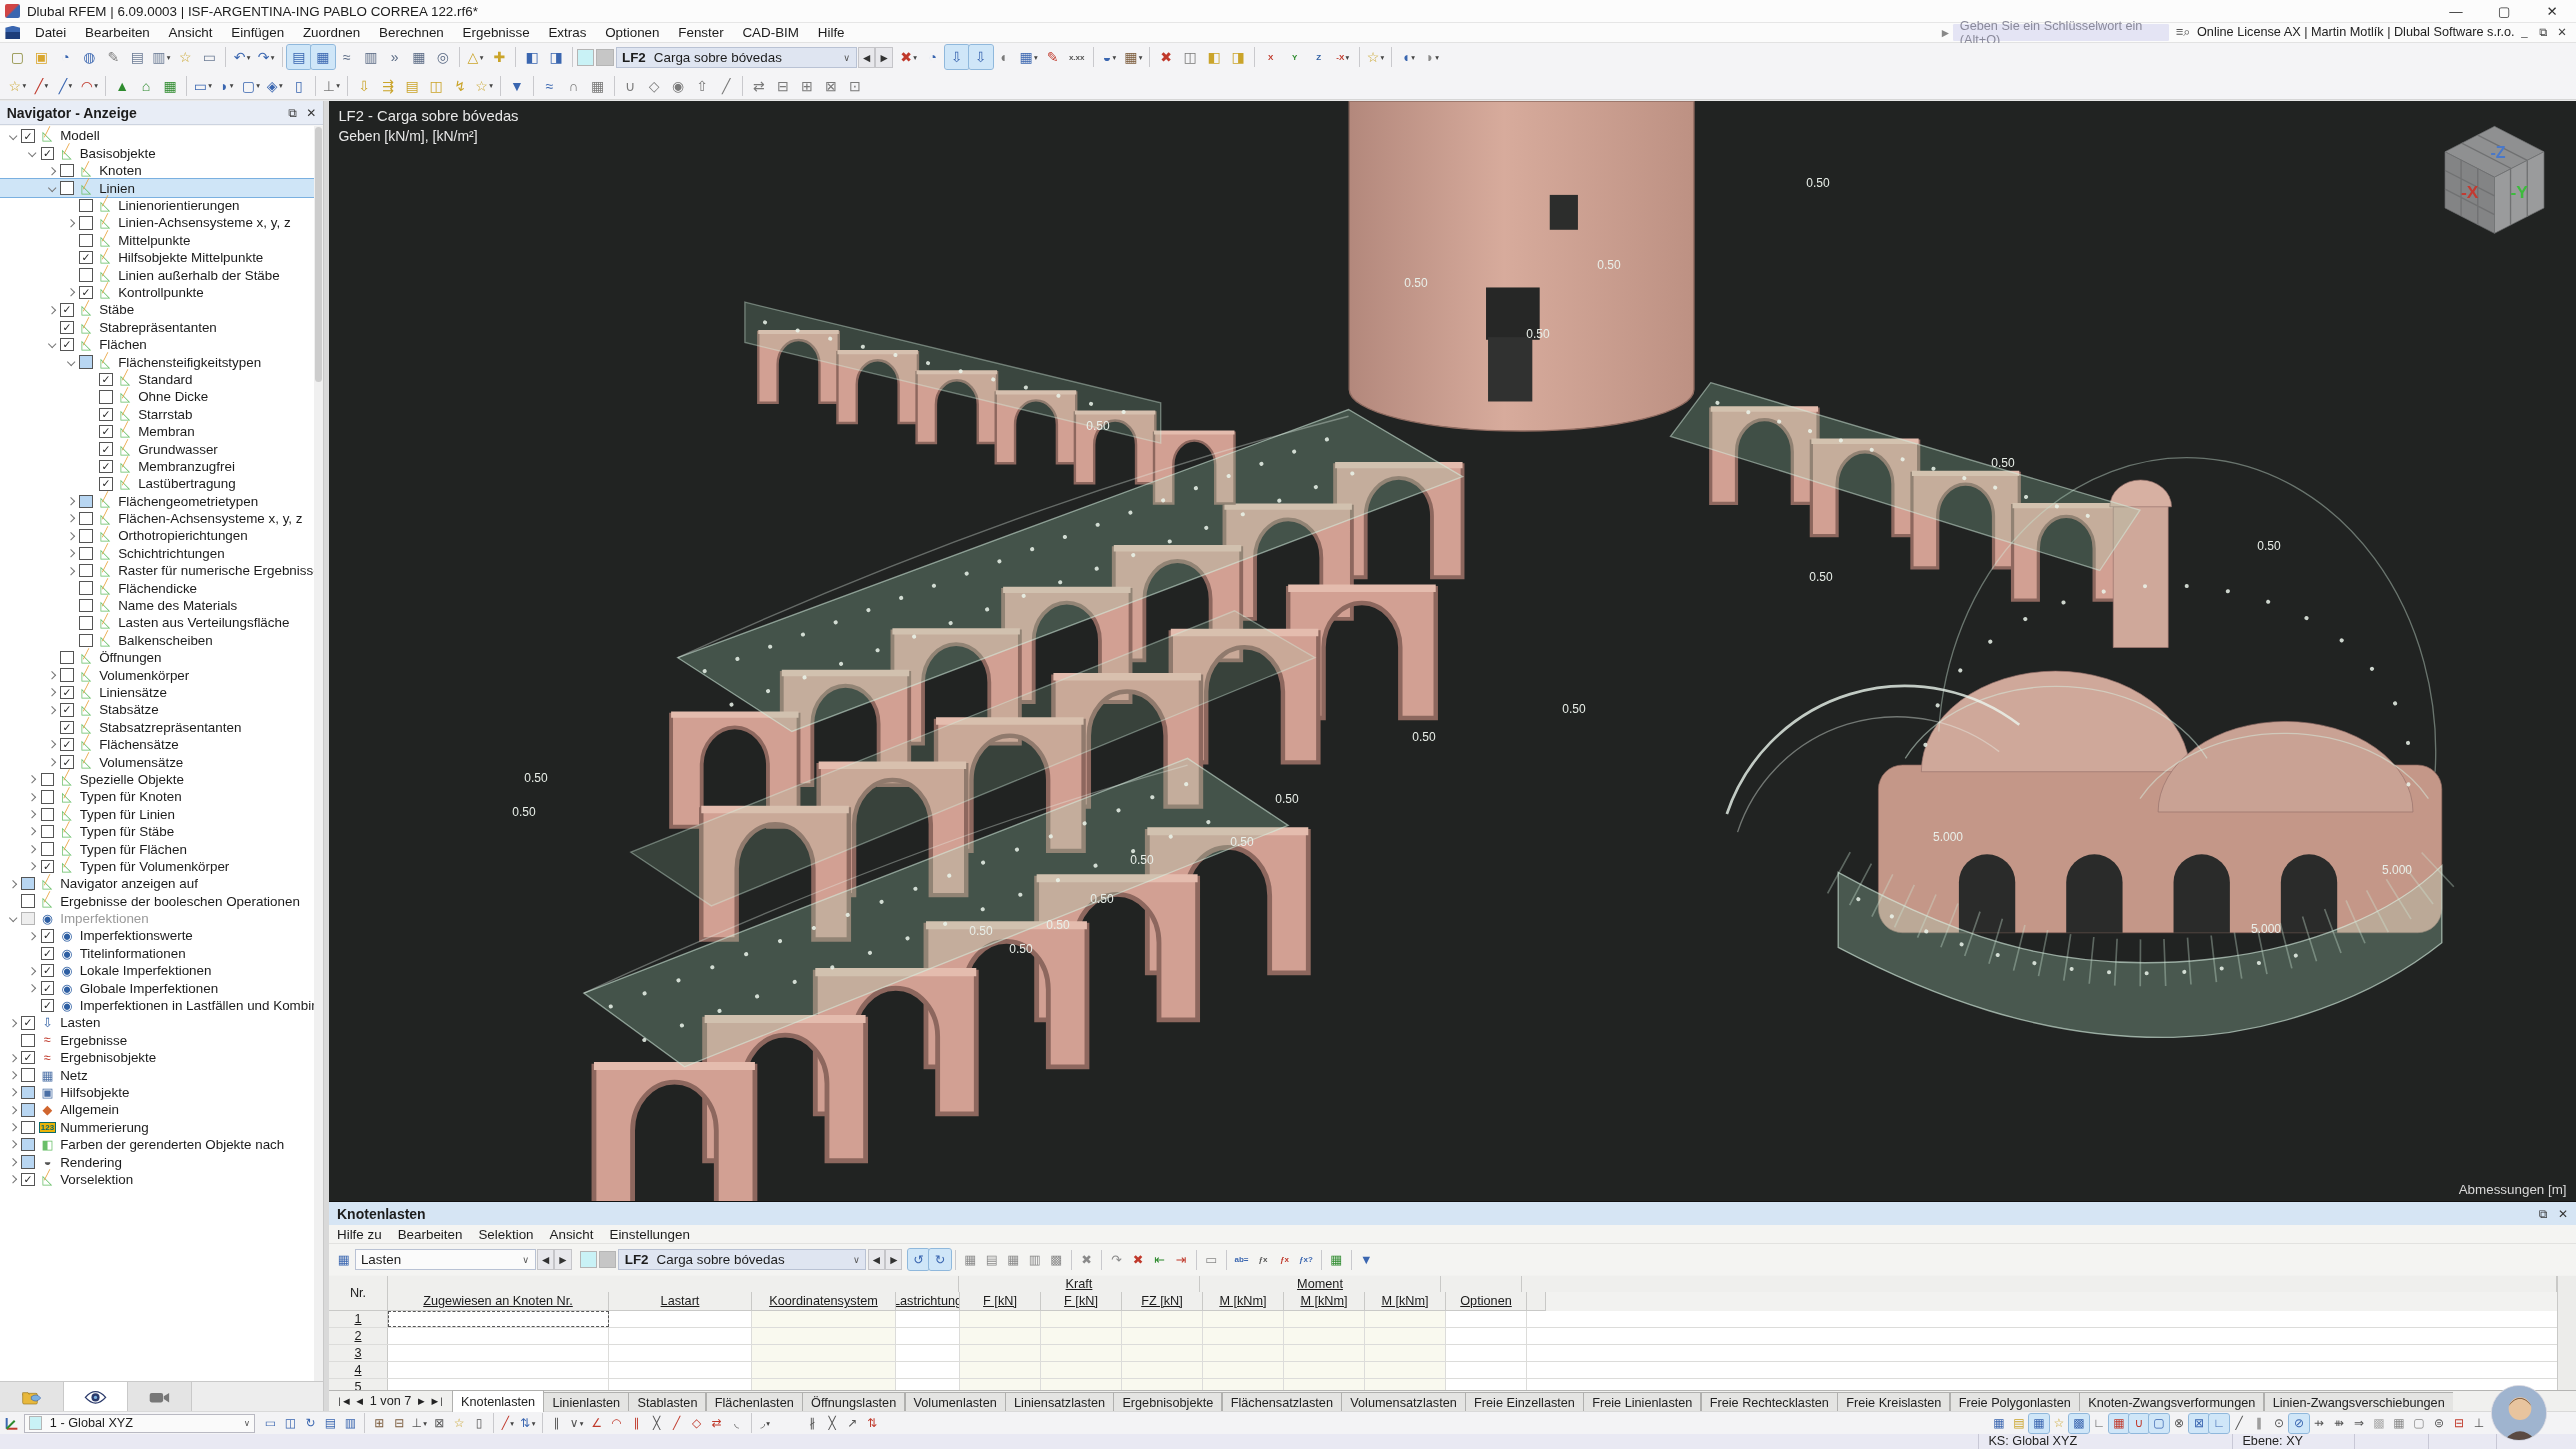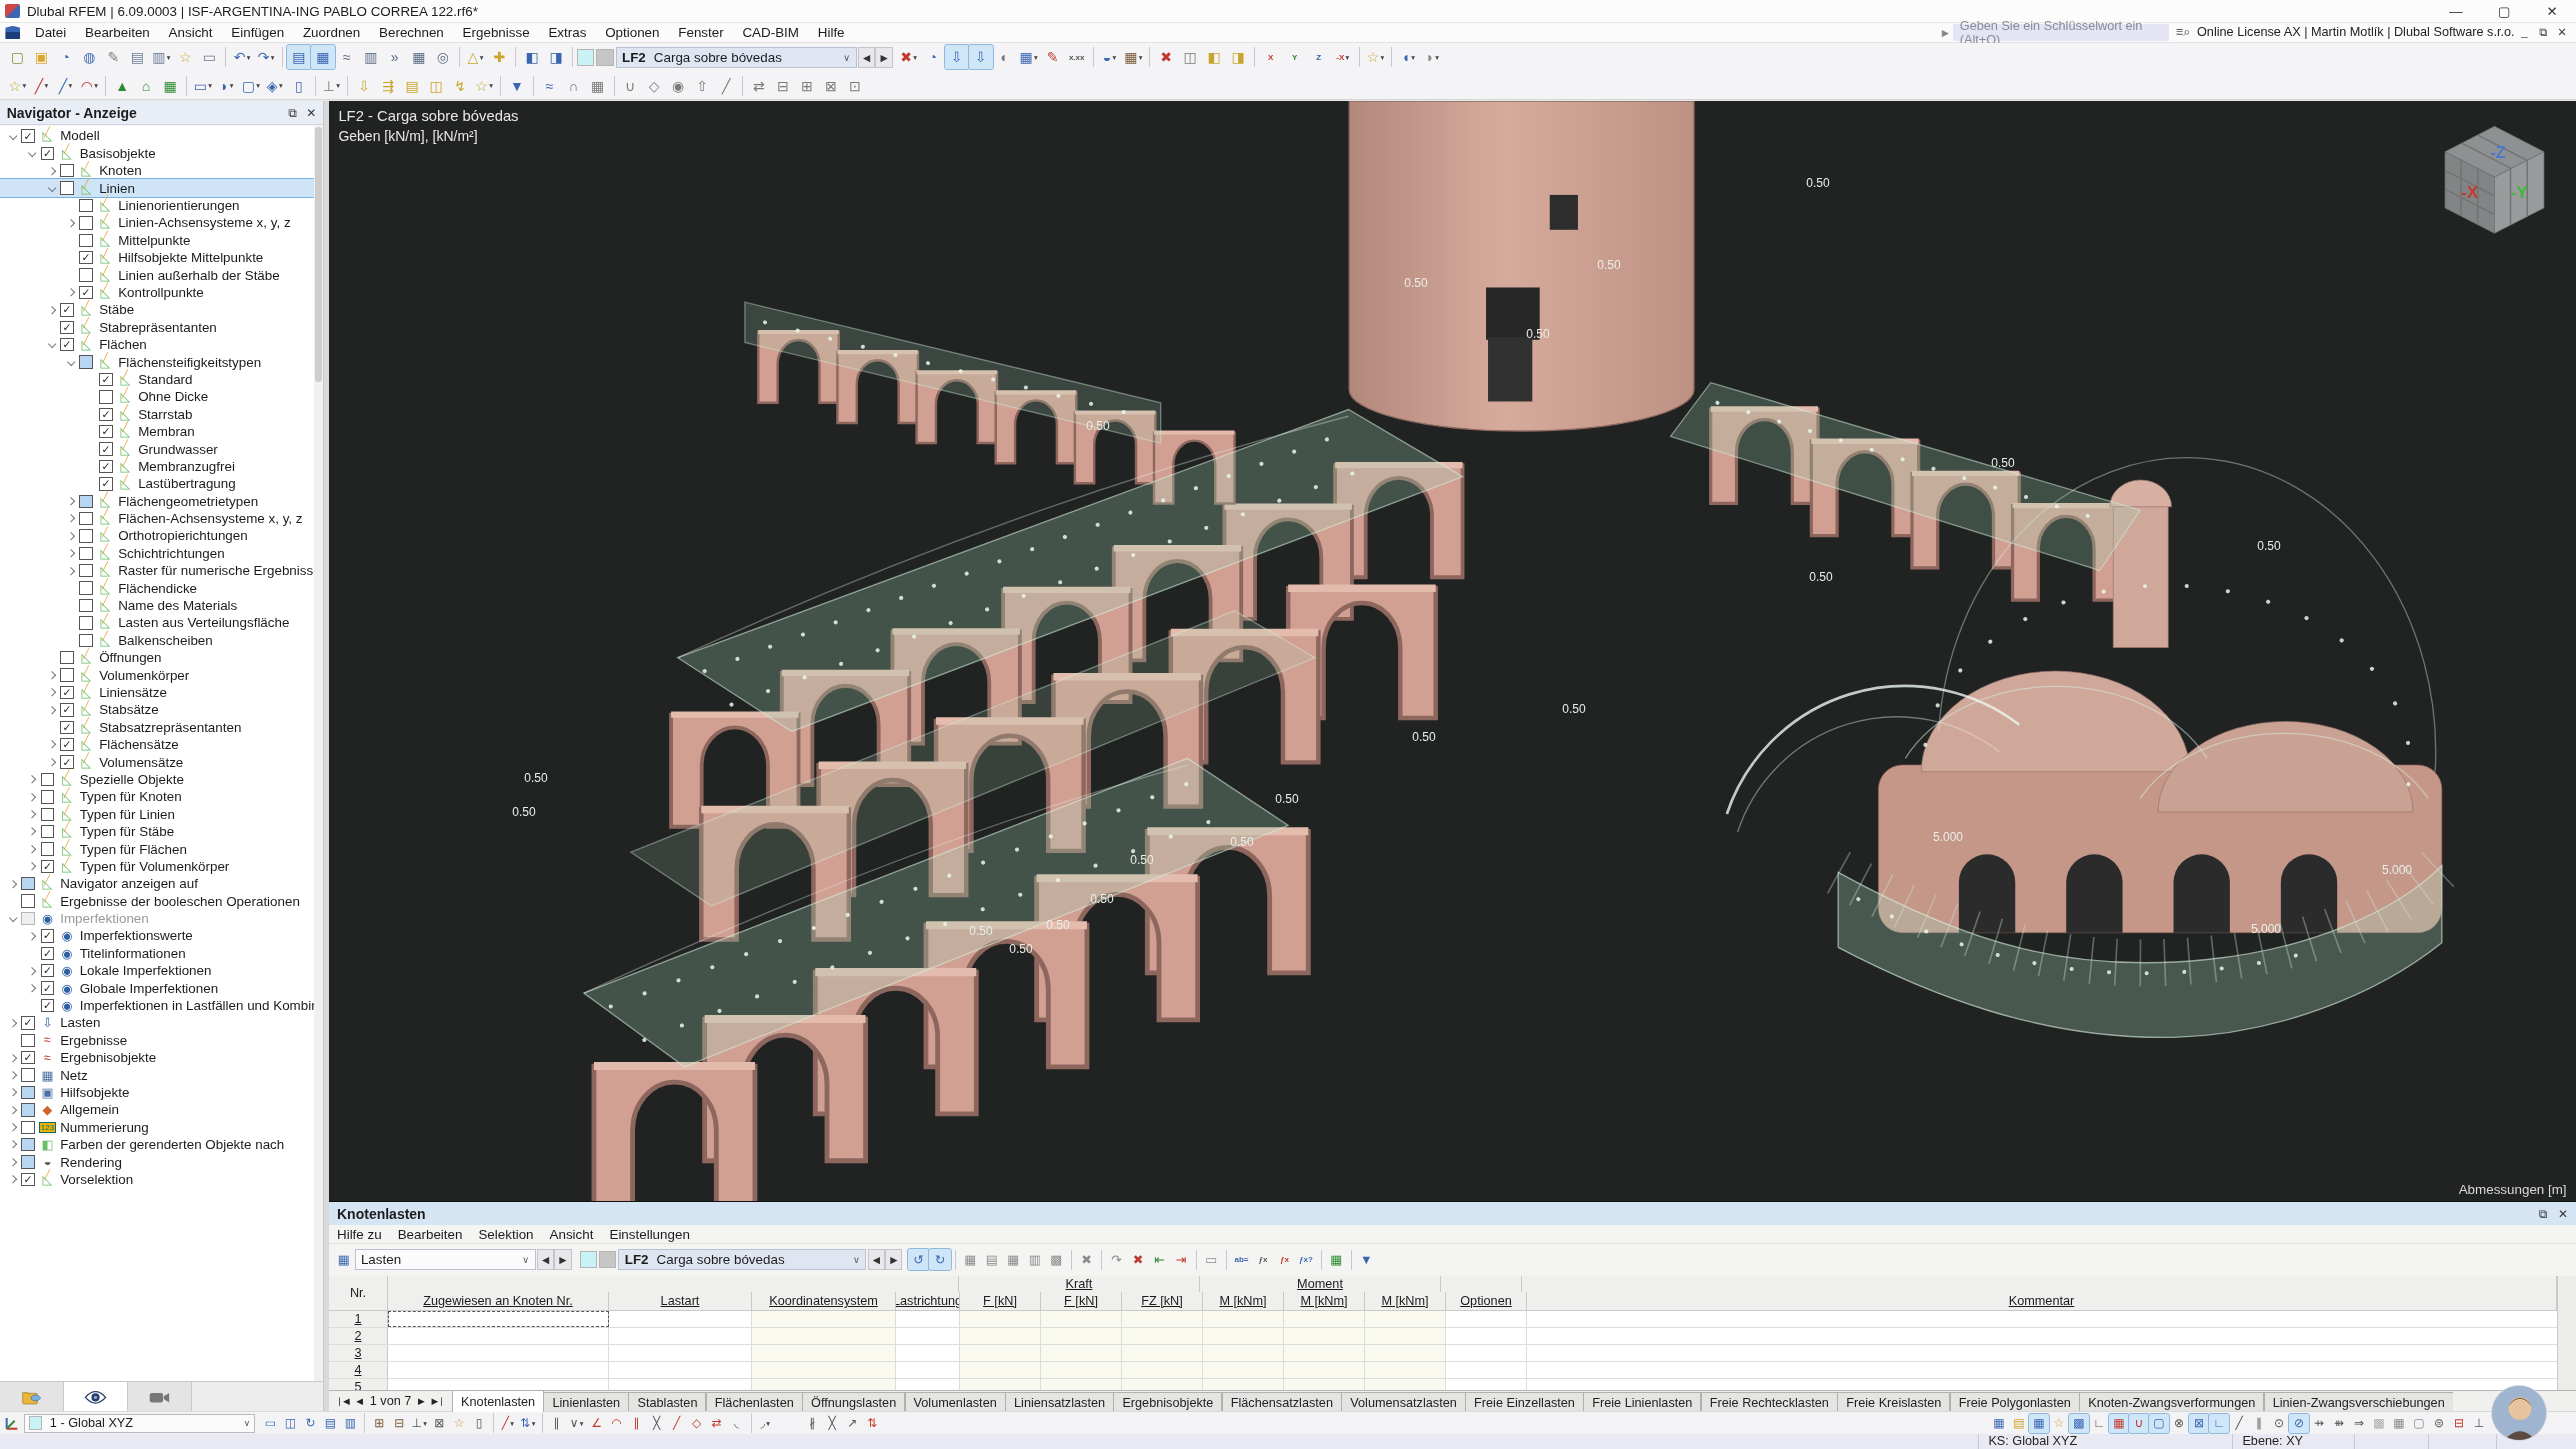--- a/index.html
+++ b/index.html
@@ -63,21 +63,21 @@
   .t-check.disabled { border-color:#b5b5b5; background:#eee; }
   .t-icon { width:17.4px; flex:none; text-align:center; margin-right:4px; font-size:12.7px; position:relative; }
   .ic-surface { color:#6abf69; }
   .ic-surface::after { content:"╱"; color:#e8a33d; position:absolute; left:5.4px; top:-2.7px; font-size:9.4px; }
   .ic-eye { color:#2e5fa3; }
   .ic-load { color:#2e5fa3; }
   .ic-result { color:#c0392b; }
   .ic-mesh { color:#4a6fa5; }
   .ic-aux { color:#4a6fa5; }
   .ic-general { color:#d0662f; }
-  .ic-num { color:#0a6a6a; font-size:8px; font-weight:normal; border:0.7px solid #0a6a6a; background:#eab308; padding:0 0.7px; }
+  .ic-num { color:#0a6a6a; font-size:8px; font-weight:bold; border:0.7px solid #0a6a6a; background:#eab308; padding:0 0.7px; }
   .ic-colors { color:#6abf69; }
   .ic-render { color:#555; }
   .t-label.dim { color:#9a9a9a; }
   #nav-tabs { position:absolute; bottom:0; left:0; right:0; height:31px; display:flex; background:#ededed; border-top:0.7px solid #c9c9c9; }
   .nav-tab { width:64px; height:31px; display:flex; align-items:center; justify-content:center; border-right:0.7px solid #c9c9c9; background:#e4e4e4; }
   .nav-tab.active { background:#ffffff; }
 
   
   #splitter { position:absolute; top:101px; left:324px; width:4.7px; height:1311px; background:#d9d9d9; }
 
@@ -1209,21 +1209,20 @@
         <div class="hc" style="width: 143px;">Lastart</div>
         <div class="hc" style="width: 144px;">Koordinatensystem</div>
         <div class="hc" style="width: 64px;">Lastrichtung</div>
         <div class="hc" style="width: 81px;">F [kN]</div>
         <div class="hc" style="width: 81px;">F [kN]</div>
         <div class="hc" style="width: 81px;">FZ [kN]</div>
         <div class="hc" style="width: 81px;">M [kNm]</div>
         <div class="hc" style="width: 81px;">M [kNm]</div>
         <div class="hc" style="width: 81px;">M [kNm]</div>
         <div class="hc" style="width: 81px;">Optionen</div>
-        <div class="hc" style="flex: 1 1 0%;">Kommentar</div>
         <div class="hc" style="width: 19px;"></div>
       </div>
     <div id="tbl-rows">
         <div class="data-row">
           <div class="dc rownum" style="width: 59px;">1</div>
           <div class="dc sel" style="width: 221px;"></div>
           <div class="dc" style="width: 143px;"></div>
           <div class="dc tint" style="width: 144px;"></div>
           <div class="dc" style="width: 64px;"></div>
           <div class="dc tint" style="width: 81px;"></div>

